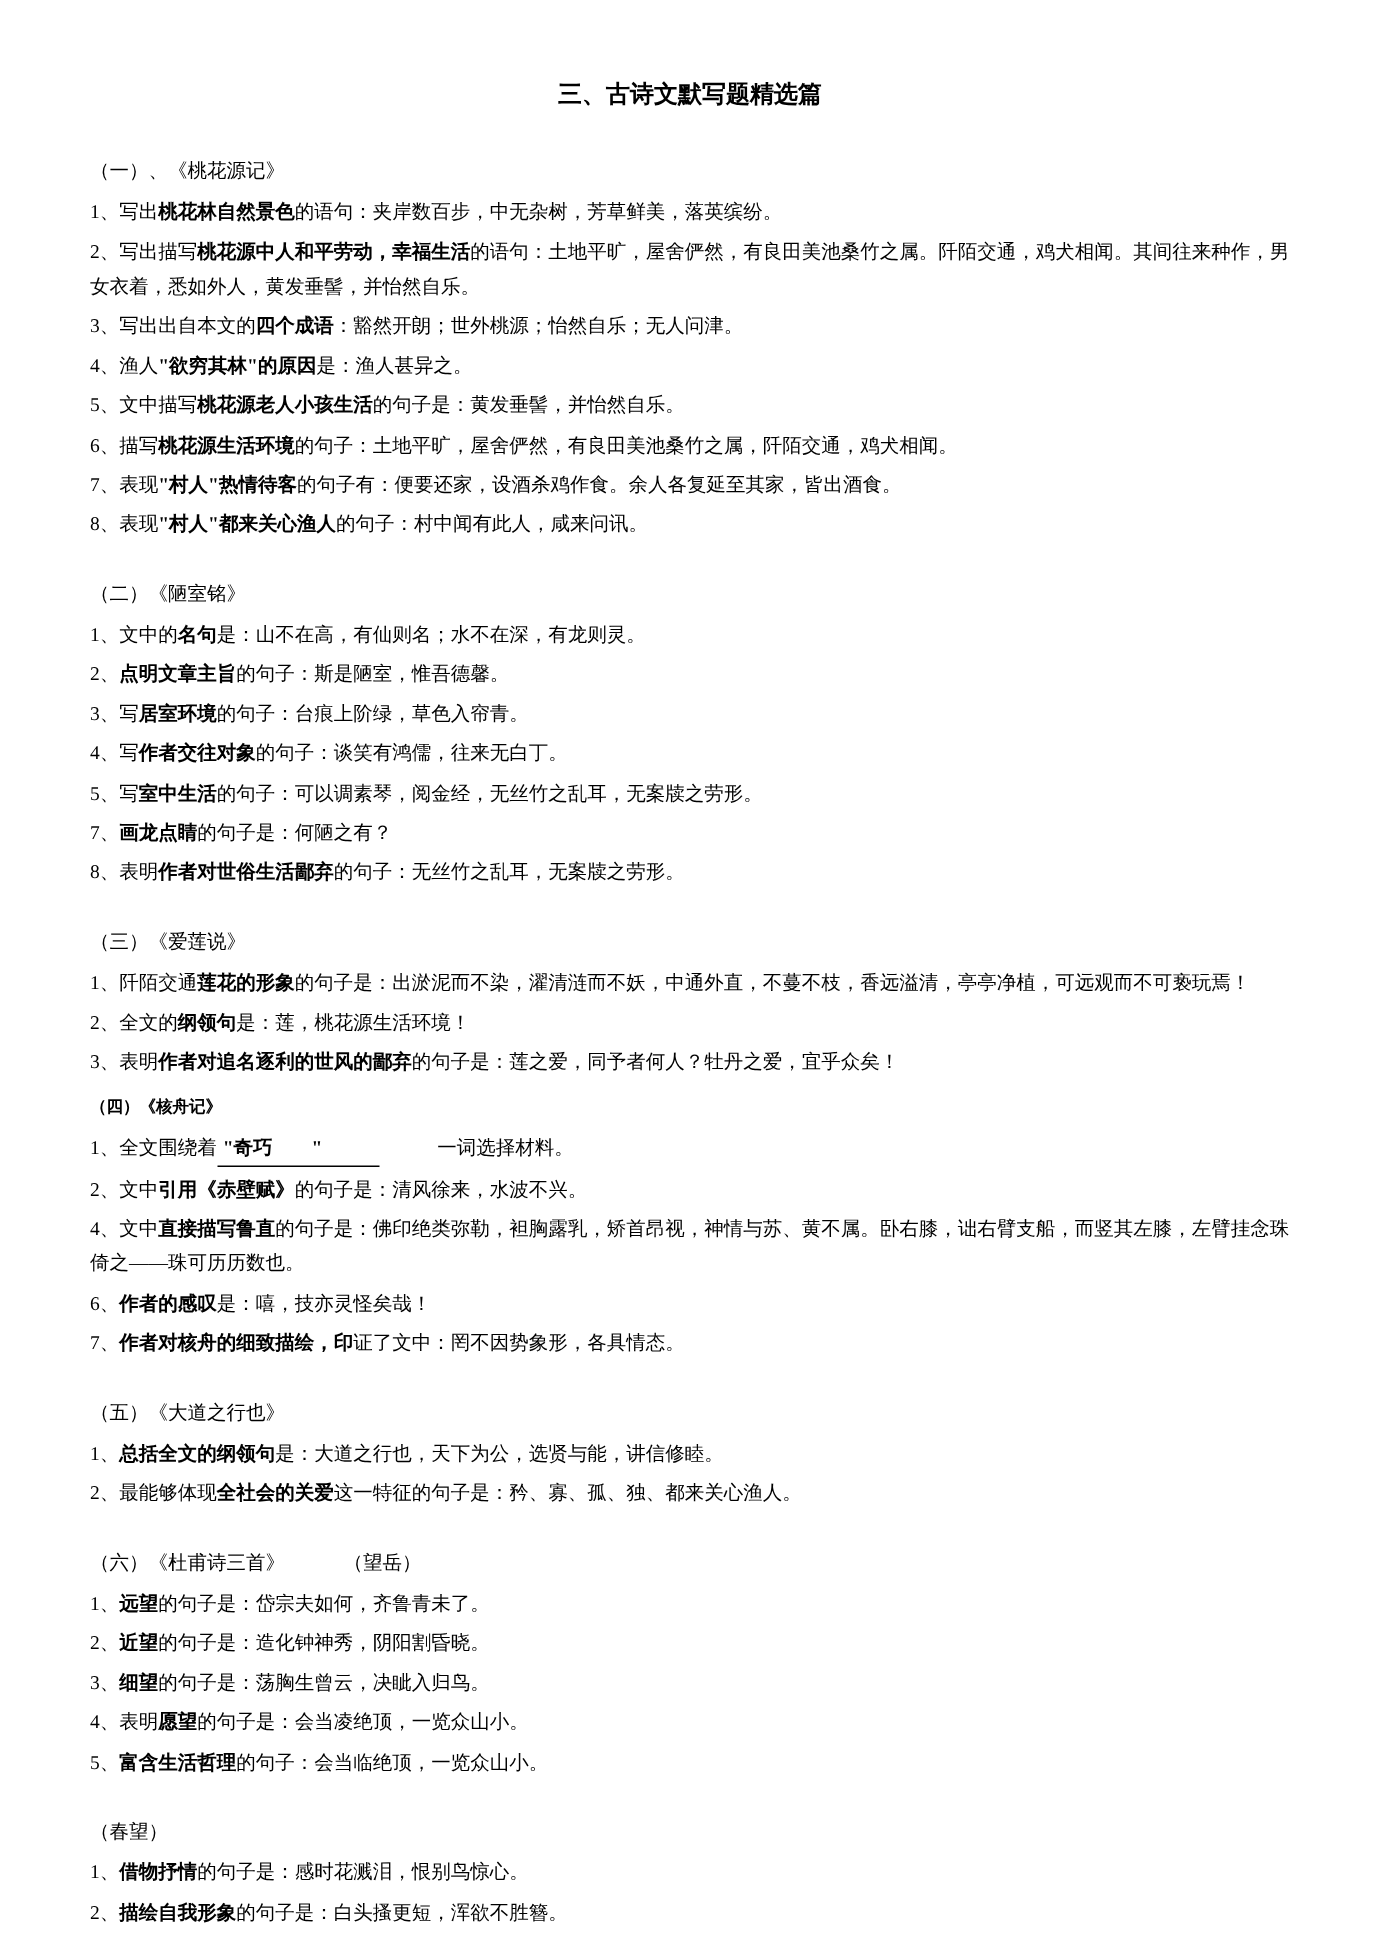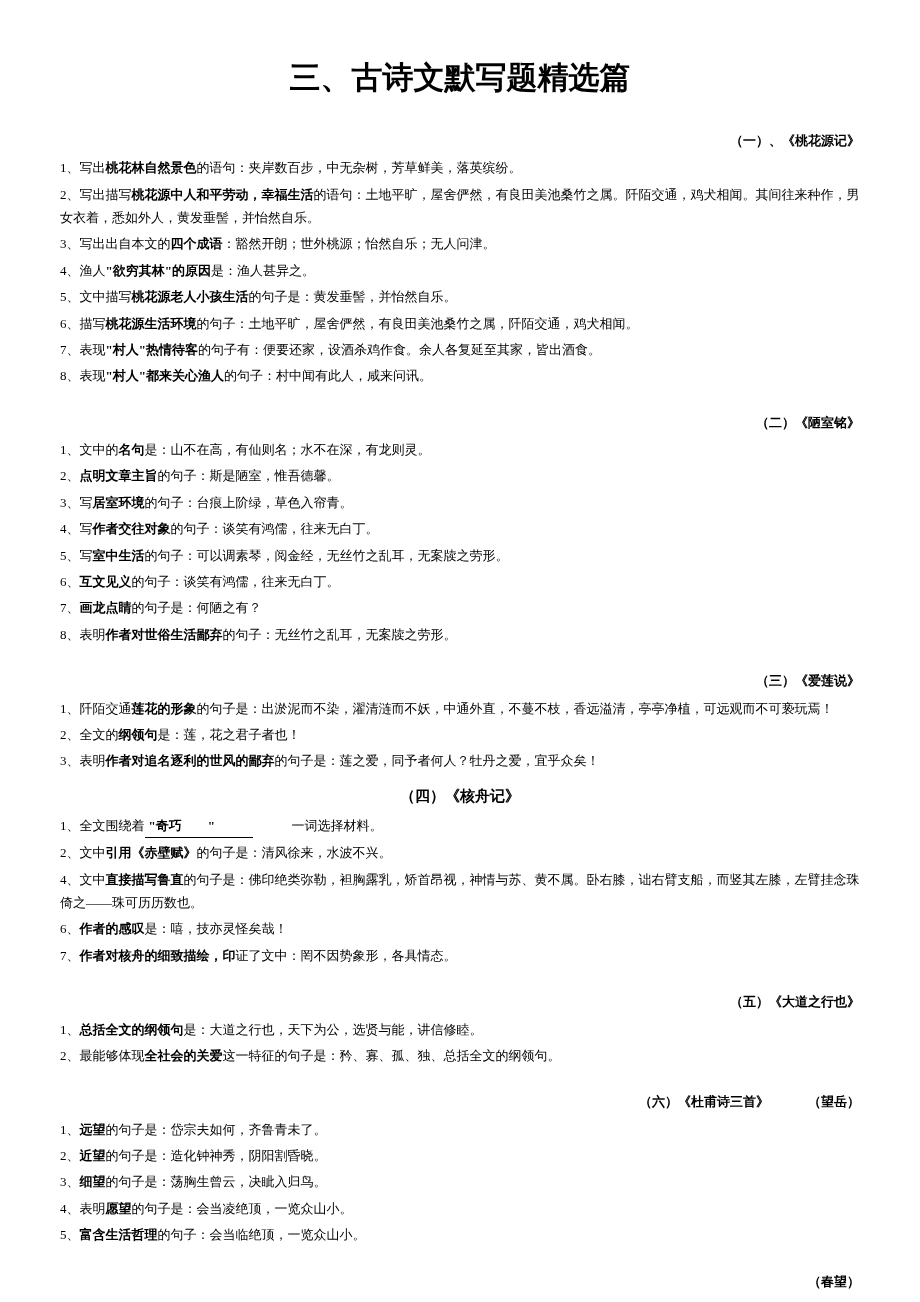--- a/index.html
+++ b/index.html
@@ -6,36 +6,36 @@
       font-family: "SimSun", "宋体", serif;
       font-size: 13px;
       line-height: 1.8;
       color: #000;
       background: #fff;
       margin: 0;
       padding: 50px 60px;
       width: 800px;
     }
     h1 {
-      font-size: 31px;
+      font-size: 16px;
       font-weight: bold;
       text-align: center;
       margin: 0 0 10px 0;
       font-family: "SimSun", serif;
     }
     h2 {
       font-size: 13px;
-      font-weight: bold;
-      text-align: right;
+      font-weight: normal;
+      text-align: left;
       margin: 23px 0 4px 0;
     }
     h3 {
-      font-size: 15px;
+      font-size: 11px;
       font-weight: bold;
-      text-align: center;
+      text-align: left;
       margin: 10px 0 4px 0;
     }
     p {
       margin: 3px 0;
       text-align: left;
     }
     .u {
     }
     .b {
       font-weight: bold;
@@ -63,36 +63,35 @@
     <p><span>5、</span><span>文中描写</span><span class="b">桃花源老人小孩生活</span><span>的句子是：</span><span class="u">黄发垂髻，并怡然自乐</span><span>。</span></p>
     <p><span>6、</span><span>描写</span><span class="b">桃花源生活环境</span><span>的句子：</span><span class="u">土地平旷，屋舍俨然，有良田美池桑竹之属，阡陌交通，鸡犬相闻</span><span>。</span></p>
     <p><span>7、</span><span>表现</span><span class="b">"村人"热情待客</span><span>的句子有：</span><span class="u">便要还家，设酒杀鸡作食。余人各复延至其家，皆出酒食</span><span>。</span></p>
     <p><span>8、</span><span>表现</span><span class="b">"村人"都来关心渔人</span><span>的句子：</span><span class="u">村中闻有此人，咸来问讯</span><span>。</span></p>
     <h2>（二）《陋室铭》</h2>
     <p><span>1、</span><span>文中的</span><span class="b">名句</span><span>是：</span><span class="u">山不在高，有仙则名；水不在深，有龙则灵</span><span>。</span></p>
     <p><span>2、</span><span class="b">点明文章主旨</span><span>的句子：</span><span class="u">斯是陋室，惟吾德馨</span><span>。</span></p>
     <p><span>3、</span><span>写</span><span class="b">居室环境</span><span>的句子：</span><span class="u">台痕上阶绿，草色入帘青</span><span>。</span></p>
     <p><span>4、</span><span>写</span><span class="b">作者交往对象</span><span>的句子：</span><span class="u">谈笑有鸿儒，往来无白丁</span><span>。</span></p>
     <p><span>5、</span><span>写</span><span class="b">室中生活</span><span>的句子：</span><span class="u">可以调素琴，阅金经，无丝竹之乱耳，无案牍之劳形</span><span>。</span></p>
-    <p><span>6、</span><span class="b">互文见义</span><span>的句子：</span><span class="u">谈笑有鸿儒，往来无白丁</span><span>。</span></p>
     <p><span>7、</span><span class="b">画龙点睛</span><span>的句子是：</span><span class="u">何陋之有</span><span>？</span></p>
     <p><span>8、</span><span>表明</span><span class="b">作者对世俗生活鄙弃</span><span>的句子：</span><span class="u">无丝竹之乱耳，无案牍之劳形</span><span>。</span></p>
     <h2>（三）《爱莲说》</h2>
     <p><span>1、</span><span>阡陌交通</span><span class="b">莲花的形象</span><span>的句子是：</span><span class="u">出淤泥而不染，濯清涟而不妖，中通外直，不蔓不枝，香远溢清，亭亭净植，可远观而不可亵玩焉</span><span>！</span></p>
-    <p><span>2、</span><span>全文的</span><span class="b">纲领句</span><span>是：</span><span class="u">莲，花之君子者也</span><span>！</span></p>
+    <p><span>2、</span><span>全文的</span><span class="b">纲领句</span><span>是：</span><span class="u">莲，桃花源生活环境</span><span>！</span></p>
     <p><span>3、</span><span>表明</span><span class="b">作者对追名逐利的世风的鄙弃</span><span>的句子是：</span><span class="u">莲之爱，同予者何人？牡丹之爱，宜乎众矣</span><span>！</span></p>
     <h3>（四）《核舟记》</h3>
     <p><span>1、</span><span>全文围绕着</span><span class="fill b">"奇巧　　"</span><span>　　　一词选择材料。</span></p>
     <p><span>2、</span><span>文中</span><span class="b">引用《赤壁赋》</span><span>的句子是：</span><span class="u">清风徐来，水波不兴</span><span>。</span></p>
     <p><span>4、</span><span>文中</span><span class="b">直接描写鲁直</span><span>的句子是：</span><span class="u">佛印绝类弥勒，袒胸露乳，矫首昂视，神情与苏、黄不属。卧右膝，诎右臂支船，而竖其左膝，左臂挂念珠倚之——珠可历历数也</span><span>。</span></p>
     <p><span>6、</span><span class="b">作者的感叹</span><span>是：</span><span class="u">嘻，技亦灵怪矣哉</span><span>！</span></p>
     <p><span>7、</span><span class="b">作者对核舟的细致描绘，印</span><span>证了文中：</span><span class="u">罔不因势象形，各具情态</span><span>。</span></p>
     <h2>（五）《大道之行也》</h2>
     <p><span>1、</span><span class="b">总括全文的纲领句</span><span>是：</span><span class="u">大道之行也，天下为公，选贤与能，讲信修睦</span><span>。</span></p>
-    <p><span>2、</span><span>最能够体现</span><span class="b">全社会的关爱</span><span>这一特征的句子是：</span><span class="u">矜、寡、孤、独、总括全文的纲领句</span><span>。</span></p>
+    <p><span>2、</span><span>最能够体现</span><span class="b">全社会的关爱</span><span>这一特征的句子是：</span><span class="u">矜、寡、孤、独、都来关心渔人</span><span>。</span></p>
     <h2>（六）《杜甫诗三首》　　　（望岳）</h2>
     <p><span>1、</span><span class="b">远望</span><span>的句子是：</span><span class="u">岱宗夫如何，齐鲁青未了</span><span>。</span></p>
     <p><span>2、</span><span class="b">近望</span><span>的句子是：</span><span class="u">造化钟神秀，阴阳割昏晓</span><span>。</span></p>
     <p><span>3、</span><span class="b">细望</span><span>的句子是：</span><span class="u">荡胸生曾云，决眦入归鸟</span><span>。</span></p>
     <p><span>4、</span><span>表明</span><span class="b">愿望</span><span>的句子是：</span><span class="u">会当凌绝顶，一览众山小</span><span>。</span></p>
     <p><span>5、</span><span class="b">富含生活哲理</span><span>的句子：</span><span class="u">会当临绝顶，一览众山小</span><span>。</span></p>
     <h2>（春望）</h2>
     <p><span>1、</span><span class="b">借物抒情</span><span>的句子是：</span><span class="u">感时花溅泪，恨别鸟惊心</span><span>。</span></p>
     <p><span>2、</span><span class="b">描绘自我形象</span><span>的句子是：</span><span class="u">白头搔更短，浑欲不胜簪</span><span>。</span></p>
   </div>

